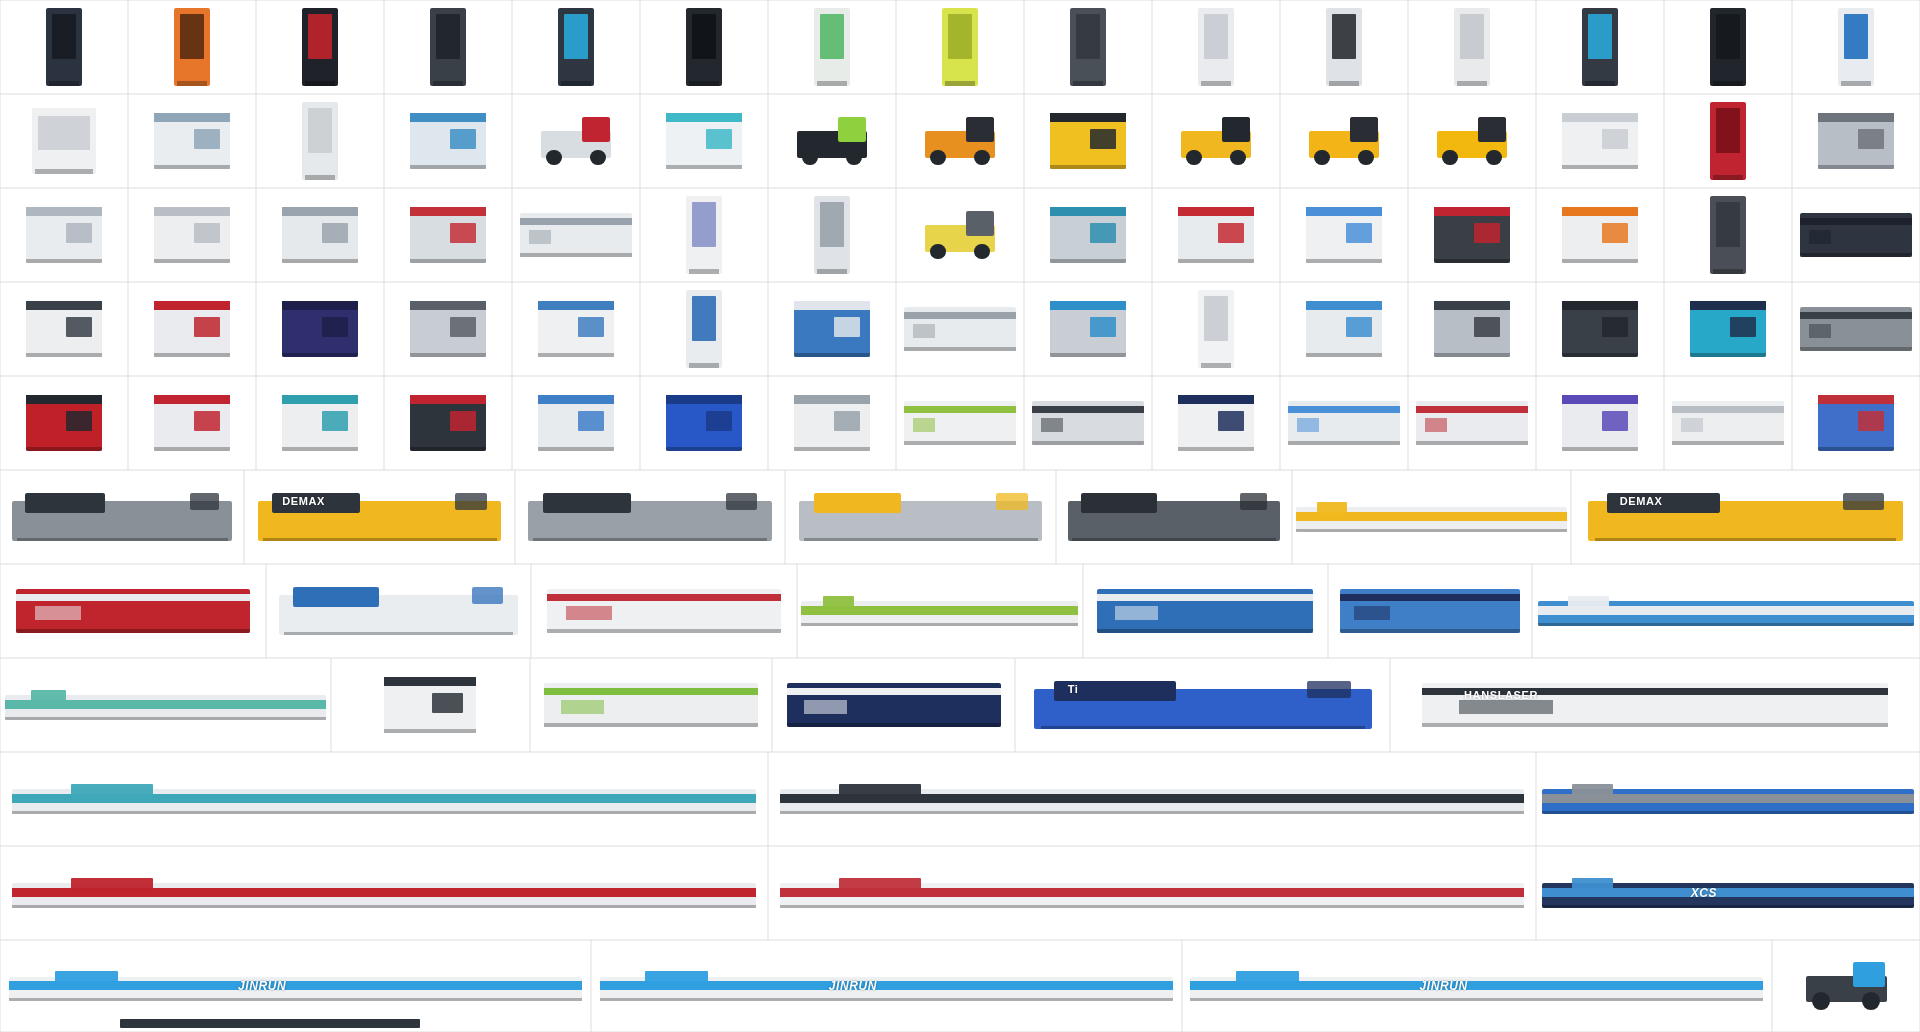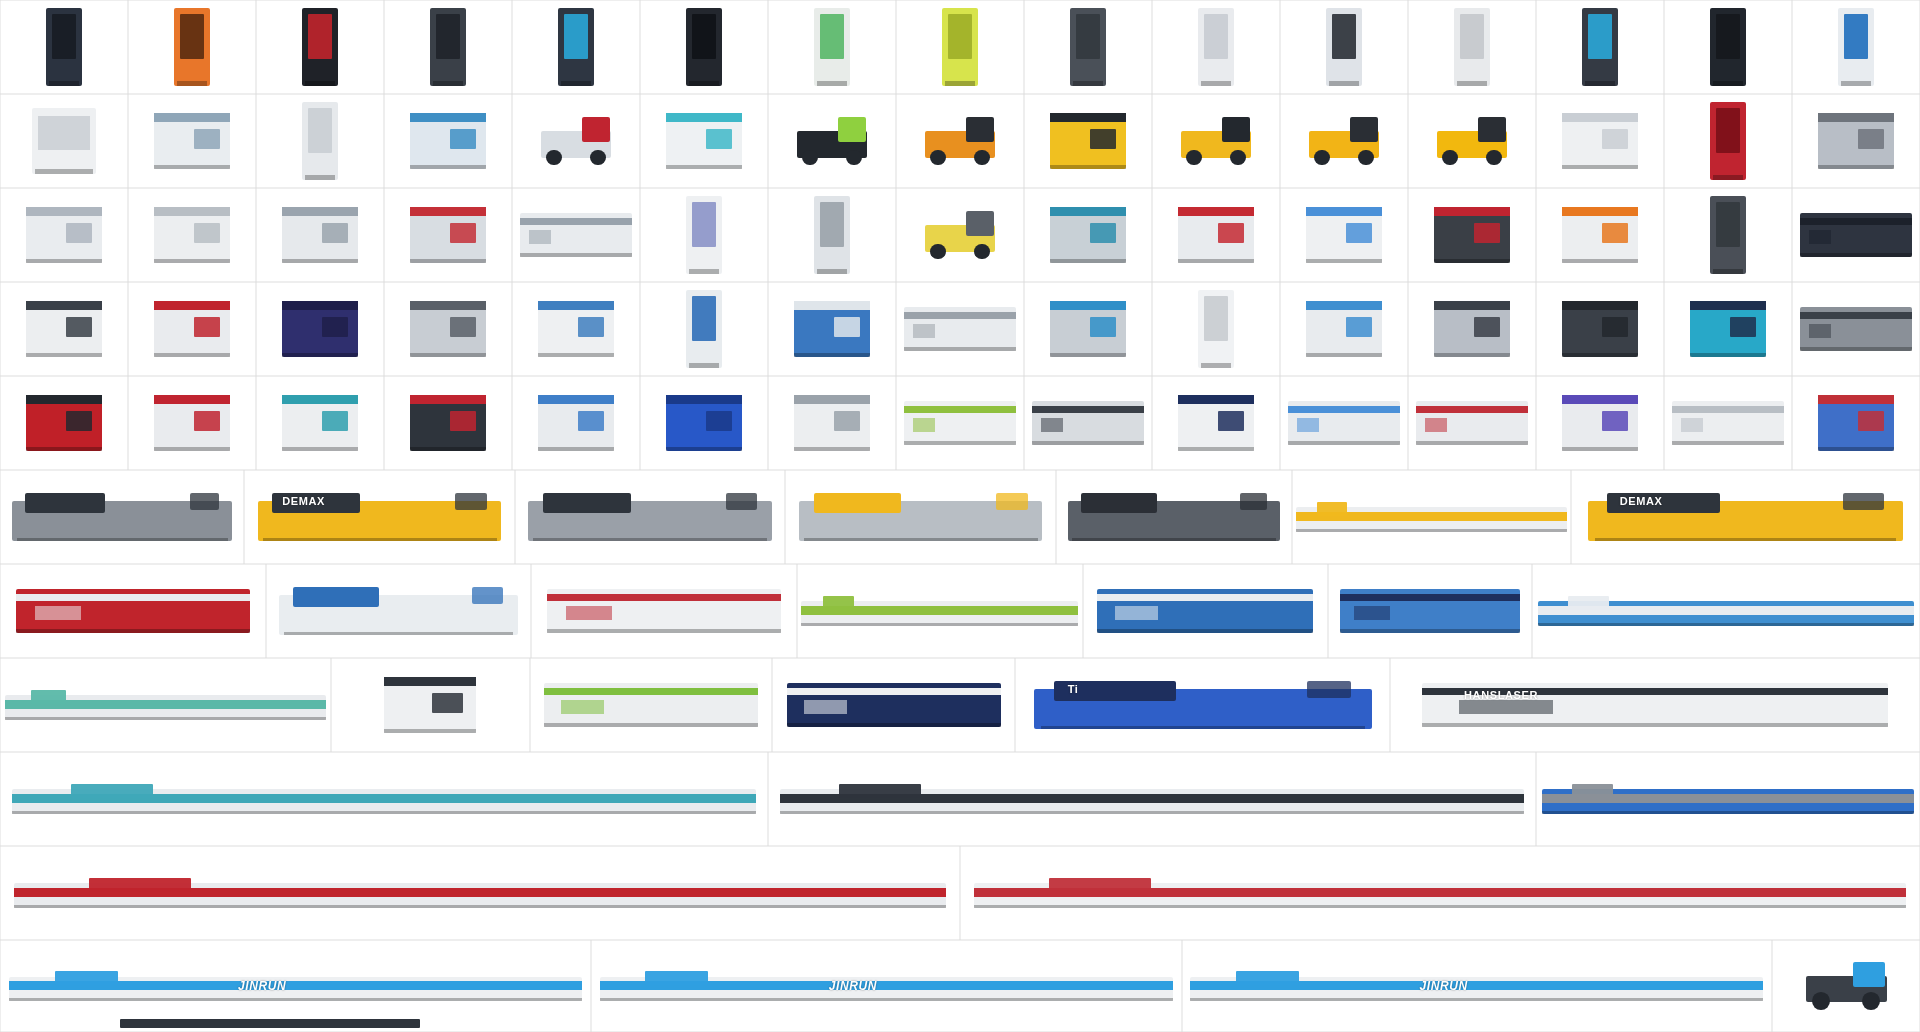--- a/index.html
+++ b/index.html
@@ -1060,20 +1060,31 @@
       <div class="cell" style="flex-grow: 2; flex-basis: 0px;">
         <div class="m line" style="--c0: #eef0f2; --c1: #c0303a;">
           <i class="p-body"></i>
           <i class="p-accent"></i>
           <i class="p-win"></i>
           <i class="p-base"></i>
           <i class="p-w1"></i>
           <i class="p-w2"></i>
         </div>
       </div>
+      <div class="cell" style="flex-grow: 1; flex-basis: 0px;">
+        <div class="m line" style="--c0: #22365e; --c1: #3f8fd0;">
+          <i class="p-body"></i>
+          <i class="p-accent"></i>
+          <i class="p-win"></i>
+          <i class="p-base"></i>
+          <i class="p-w1"></i>
+          <i class="p-w2"></i>
+          <span class="lbl">XCS</span>
+        </div>
+      </div>
     </div>
     <div class="row" style="height: 92px;">
       <div class="cell" style="flex-grow: 1; flex-basis: 0px;">
         <div class="m line" style="--c0: #eef0f2; --c1: #2f9fe0;">
           <i class="p-body"></i>
           <i class="p-accent"></i>
           <i class="p-win"></i>
           <i class="p-base"></i>
           <i class="p-w1"></i>
           <i class="p-w2"></i>

